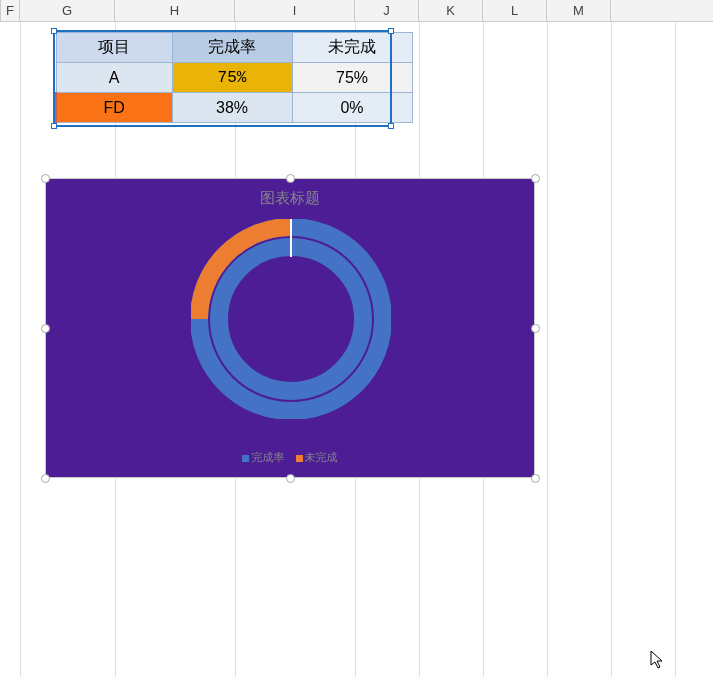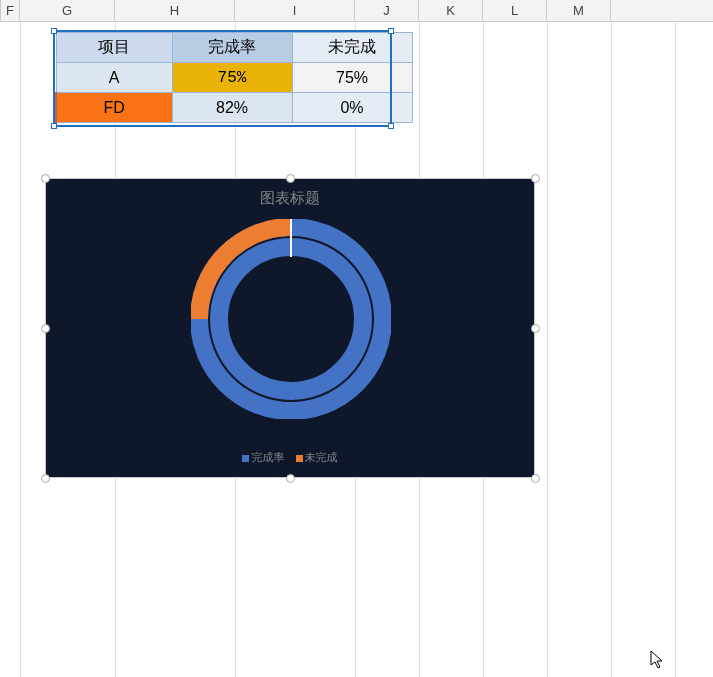--- a/index.html
+++ b/index.html
@@ -77,21 +77,21 @@
     border: 2px solid #1f6fc2;
     pointer-events: none;
   }
   
   .chart-obj {
     position: absolute;
     left: 45px;
     top: 156px;
     width: 490px;
     height: 300px;
-    background: #0f172a;
+    background: #4c1d95;
     border: 1px solid #c9c9c9;
   }
   .chart-title {
     position: absolute;
     top: 10px;
     left: 0; right: 0;
     text-align: center;
     font-size: 15px;
     color: #878787;
   }
@@ -164,21 +164,21 @@
       <th class="hdr1">完成率</th>
       <th class="hdr2">未完成</th>
     </tr>
     <tr>
       <td class="row1c0">A</td>
       <td class="row1c1">75%</td>
       <td class="row1c2">75%</td>
     </tr>
     <tr>
       <td class="row2c0">FD</td>
-      <td class="row2c1">82%</td>
+      <td class="row2c1">38%</td>
       <td class="row2c2">0%</td>
     </tr>
   </tbody>
     </table>
 
   <div class="sel-border" style="left:53px;top:8px;width:339px;height:97px"></div>
   <div class="sel-corner" style="left:51px;top:6px"></div>
   <div class="sel-corner" style="left:388px;top:6px"></div>
   <div class="sel-corner" style="left:51px;top:101px"></div>
   <div class="sel-corner" style="left:388px;top:101px"></div>

